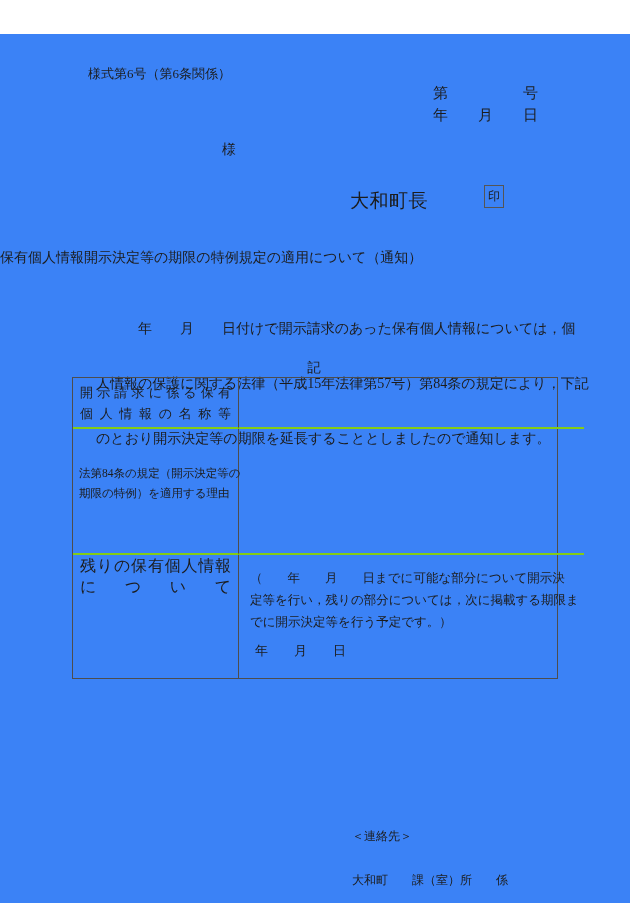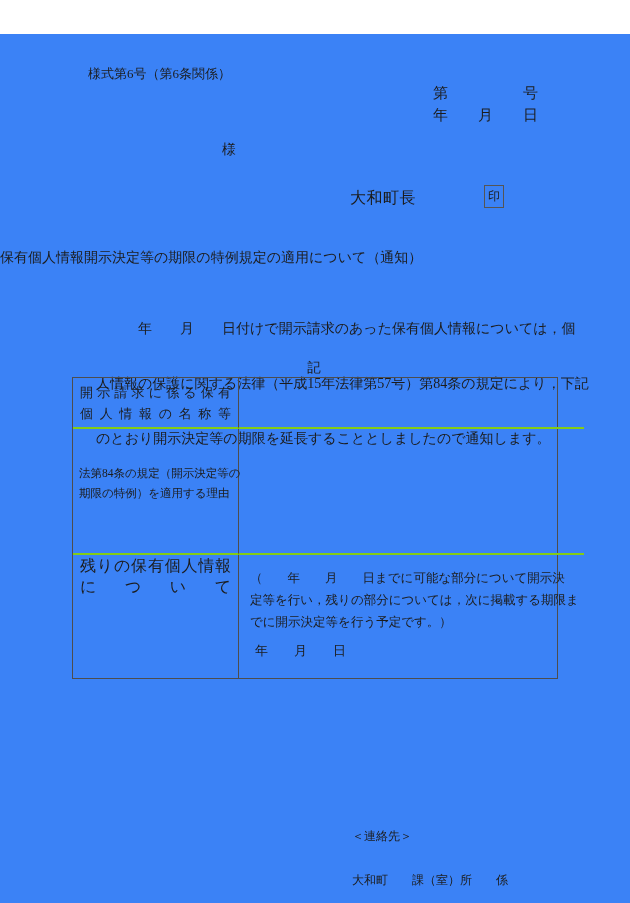--- a/index.html
+++ b/index.html
@@ -15,21 +15,21 @@
     color: #1c1c1c;
     overflow: hidden;
     margin-top: 34px;
   }
   .abs { position: absolute; white-space: pre; }
 
   .form-number   { left: 88px;  top: 31px;  font-size: 13px; }
   .hdr-number    { left: 433px; top: 50px;  font-size: 15px; }
   .hdr-date      { left: 433px; top: 72px;  font-size: 15px; }
   .addressee     { left: 222px; top: 107px; font-size: 14px; }
-  .sender        { left: 350px; top: 154px; font-size: 16px; letter-spacing: 0.5px; }
+  .sender        { left: 350px; top: 154px; font-size: 19px; letter-spacing: 0.5px; }
   .seal {
     left: 484px; top: 151px;
     width: 18px; height: 21px;
     border: 1px solid #555;
     font-size: 12px; line-height: 21px;
     text-align: center; white-space: normal;
   }
   .doc-title {
     left: 0; top: 215px; width: 630px;
     text-align: left; font-size: 14px;

